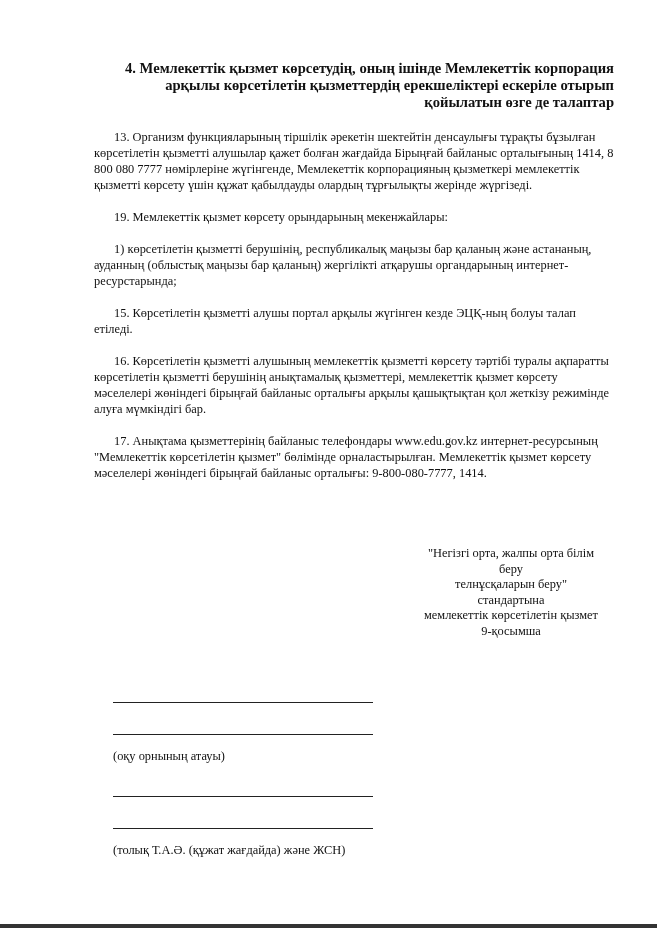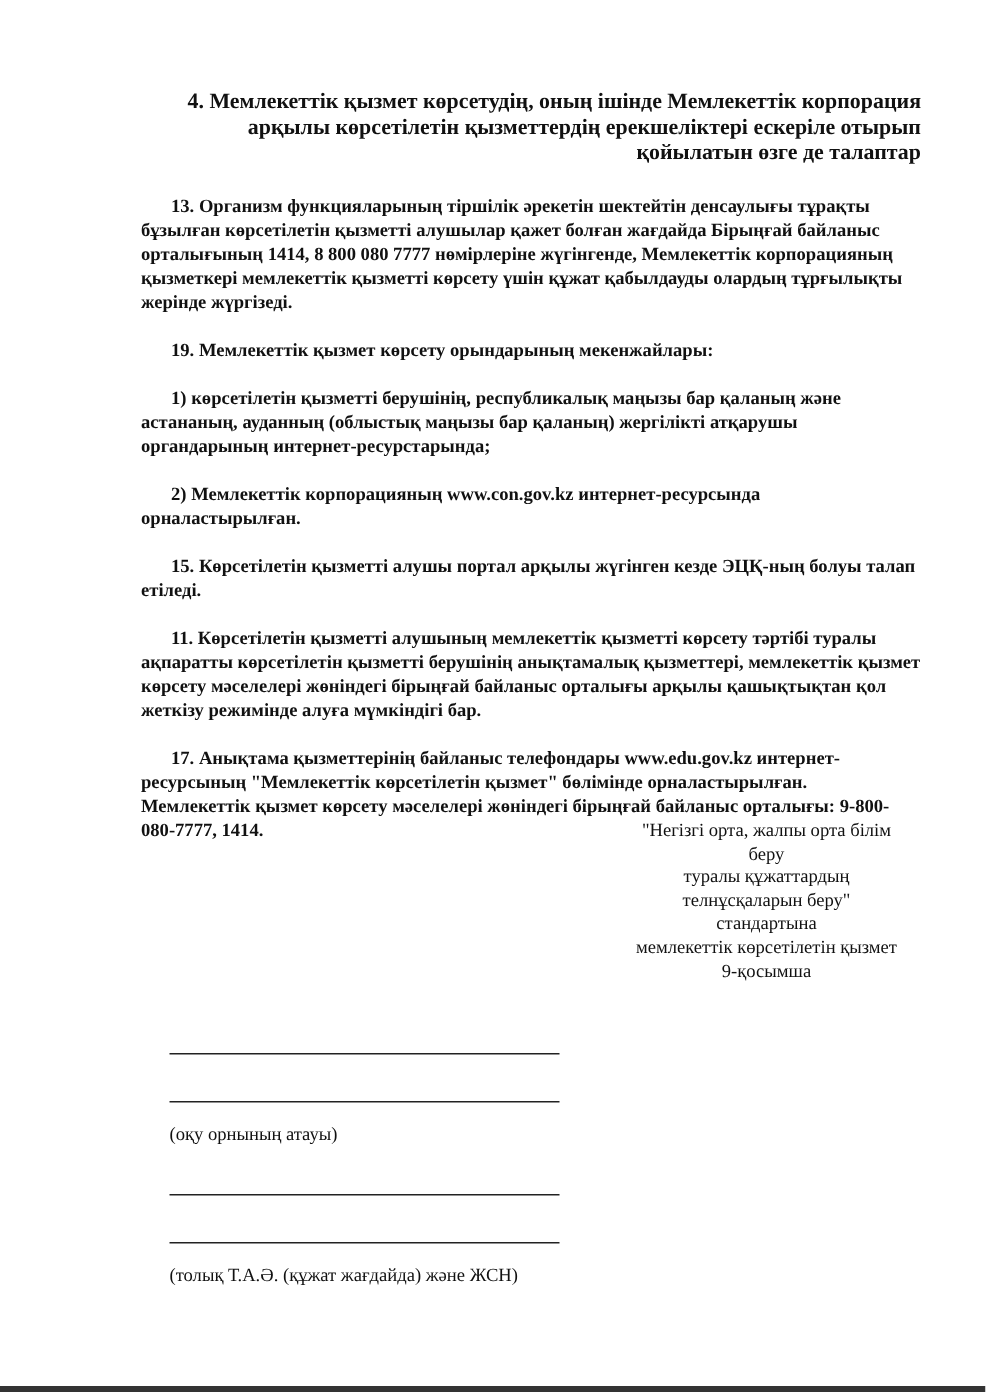--- a/index.html
+++ b/index.html
@@ -27,21 +27,20 @@
     line-height: 17px;
     margin: 0 0 18px 0;
     letter-spacing: 0;
     text-align: right;
   }
   .para {
     font-size: 12.4px;
     line-height: 16px;
     text-indent: 20px;
     margin: 0 0 16px 0;
-    font-weight: bold;
   }
   .appendix {
     position: absolute;
     left: 410px;
     top: 546px;
     width: 202px;
     text-align: center;
     font-size: 12.4px;
     line-height: 15.6px;
   }
@@ -75,30 +74,28 @@
   }
 </style>
 </head>
 <body>
 
 <div class="page">
   <p class="heading">4. Мемлекеттік қызмет көрсетудің, оның ішінде Мемлекеттік корпорация арқылы көрсетілетін қызметтердің ерекшеліктері ескеріле отырып қойылатын өзге де талаптар</p>
   <p class="para">13. Организм функцияларының тіршілік әрекетін шектейтін денсаулығы тұрақты бұзылған көрсетілетін қызметті алушылар қажет болған жағдайда Бірыңғай байланыс орталығының 1414, 8 800 080 7777 нөмірлеріне жүгінгенде, Мемлекеттік корпорацияның қызметкері мемлекеттік қызметті көрсету үшін құжат қабылдауды олардың тұрғылықты жерінде жүргізеді.</p>
   <p class="para">19. Мемлекеттік қызмет көрсету орындарының мекенжайлары:</p>
   <p class="para">1) көрсетілетін қызметті берушінің, республикалық маңызы бар қаланың және астананың, ауданның (облыстық маңызы бар қаланың) жергілікті атқарушы органдарының интернет-ресурстарында;</p>
-  <p class="para">2) Мемлекеттік корпорацияның www.con.gov.kz интернет-ресурсында орналастырылған.</p>
   <p class="para">15. Көрсетілетін қызметті алушы портал арқылы жүгінген кезде ЭЦҚ-ның болуы талап етіледі.</p>
-  <p class="para">11. Көрсетілетін қызметті алушының мемлекеттік қызметті көрсету тәртібі туралы ақпаратты көрсетілетін қызметті берушінің анықтамалық қызметтері, мемлекеттік қызмет көрсету мәселелері жөніндегі бірыңғай байланыс орталығы арқылы қашықтықтан қол жеткізу режимінде алуға мүмкіндігі бар.</p>
+  <p class="para">16. Көрсетілетін қызметті алушының мемлекеттік қызметті көрсету тәртібі туралы ақпаратты көрсетілетін қызметті берушінің анықтамалық қызметтері, мемлекеттік қызмет көрсету мәселелері жөніндегі бірыңғай байланыс орталығы арқылы қашықтықтан қол жеткізу режимінде алуға мүмкіндігі бар.</p>
   <p class="para">17. Анықтама қызметтерінің байланыс телефондары www.edu.gov.kz интернет-ресурсының "Мемлекеттік көрсетілетін қызмет" бөлімінде орналастырылған. Мемлекеттік қызмет көрсету мәселелері жөніндегі бірыңғай байланыс орталығы: 9-800-080-7777, 1414.</p>
 </div>
 
 <div class="appendix">
   <div>"Негізгі орта, жалпы орта білім</div>
   <div>беру</div>
-  <div>туралы құжаттардың</div>
   <div>телнұсқаларын беру"</div>
   <div>стандартына</div>
   <div>мемлекеттік көрсетілетін қызмет</div>
   <div>9-қосымша</div>
 </div>
 
 <div class="form">
   <div class="line"></div>
   <div class="line"></div>
   <div class="caption">(оқу орнының атауы)</div>

